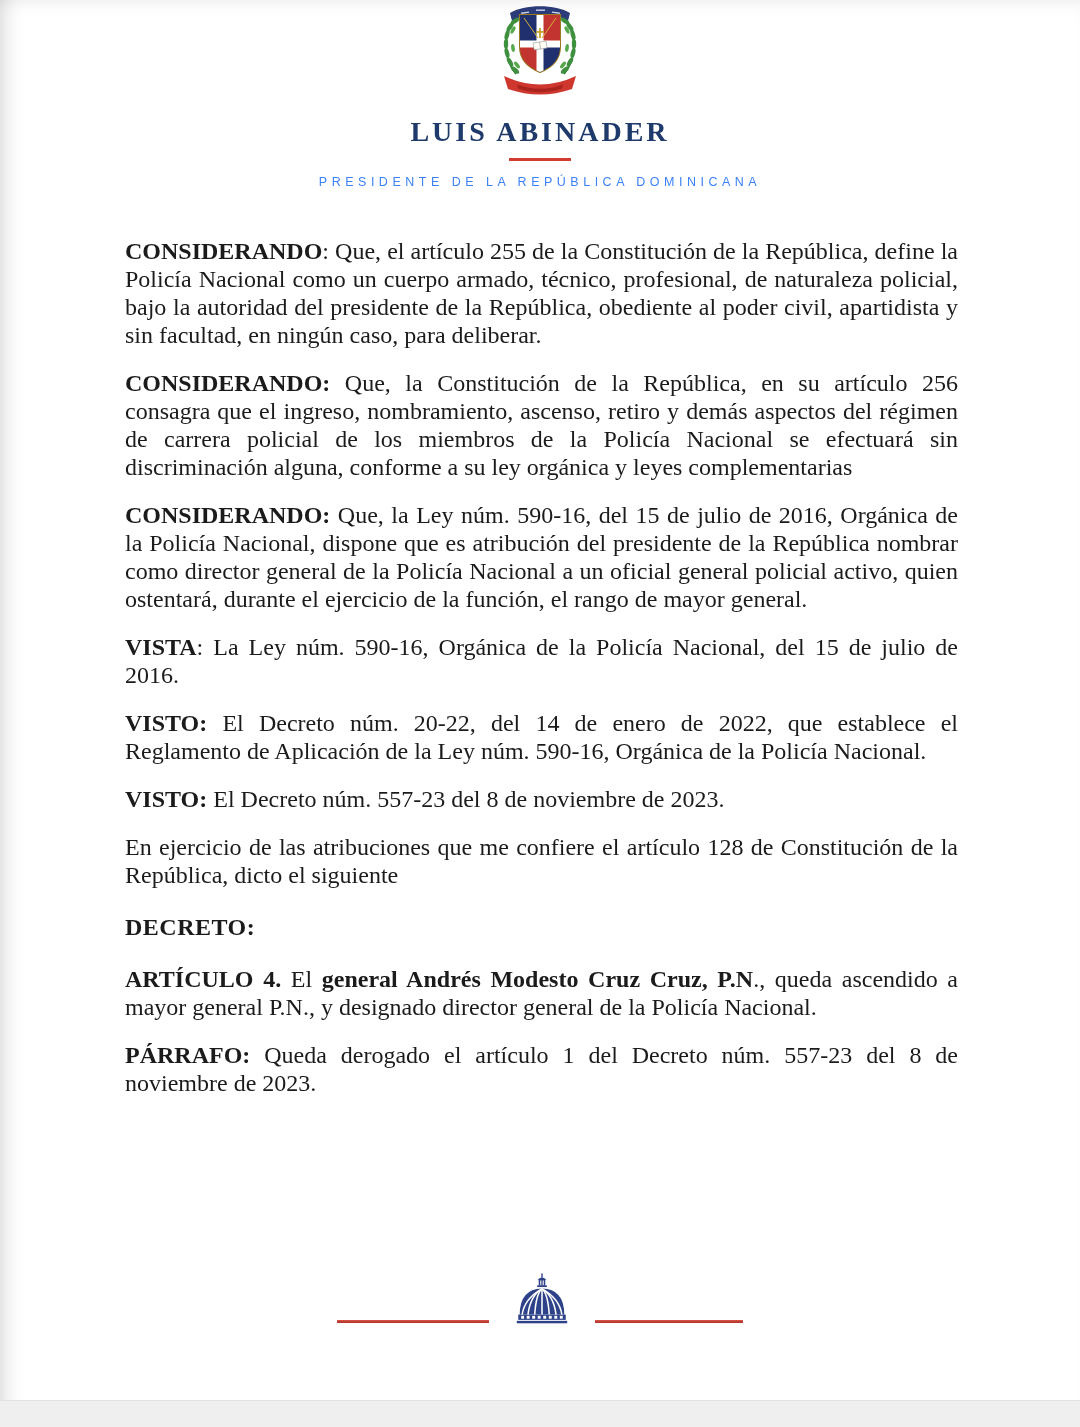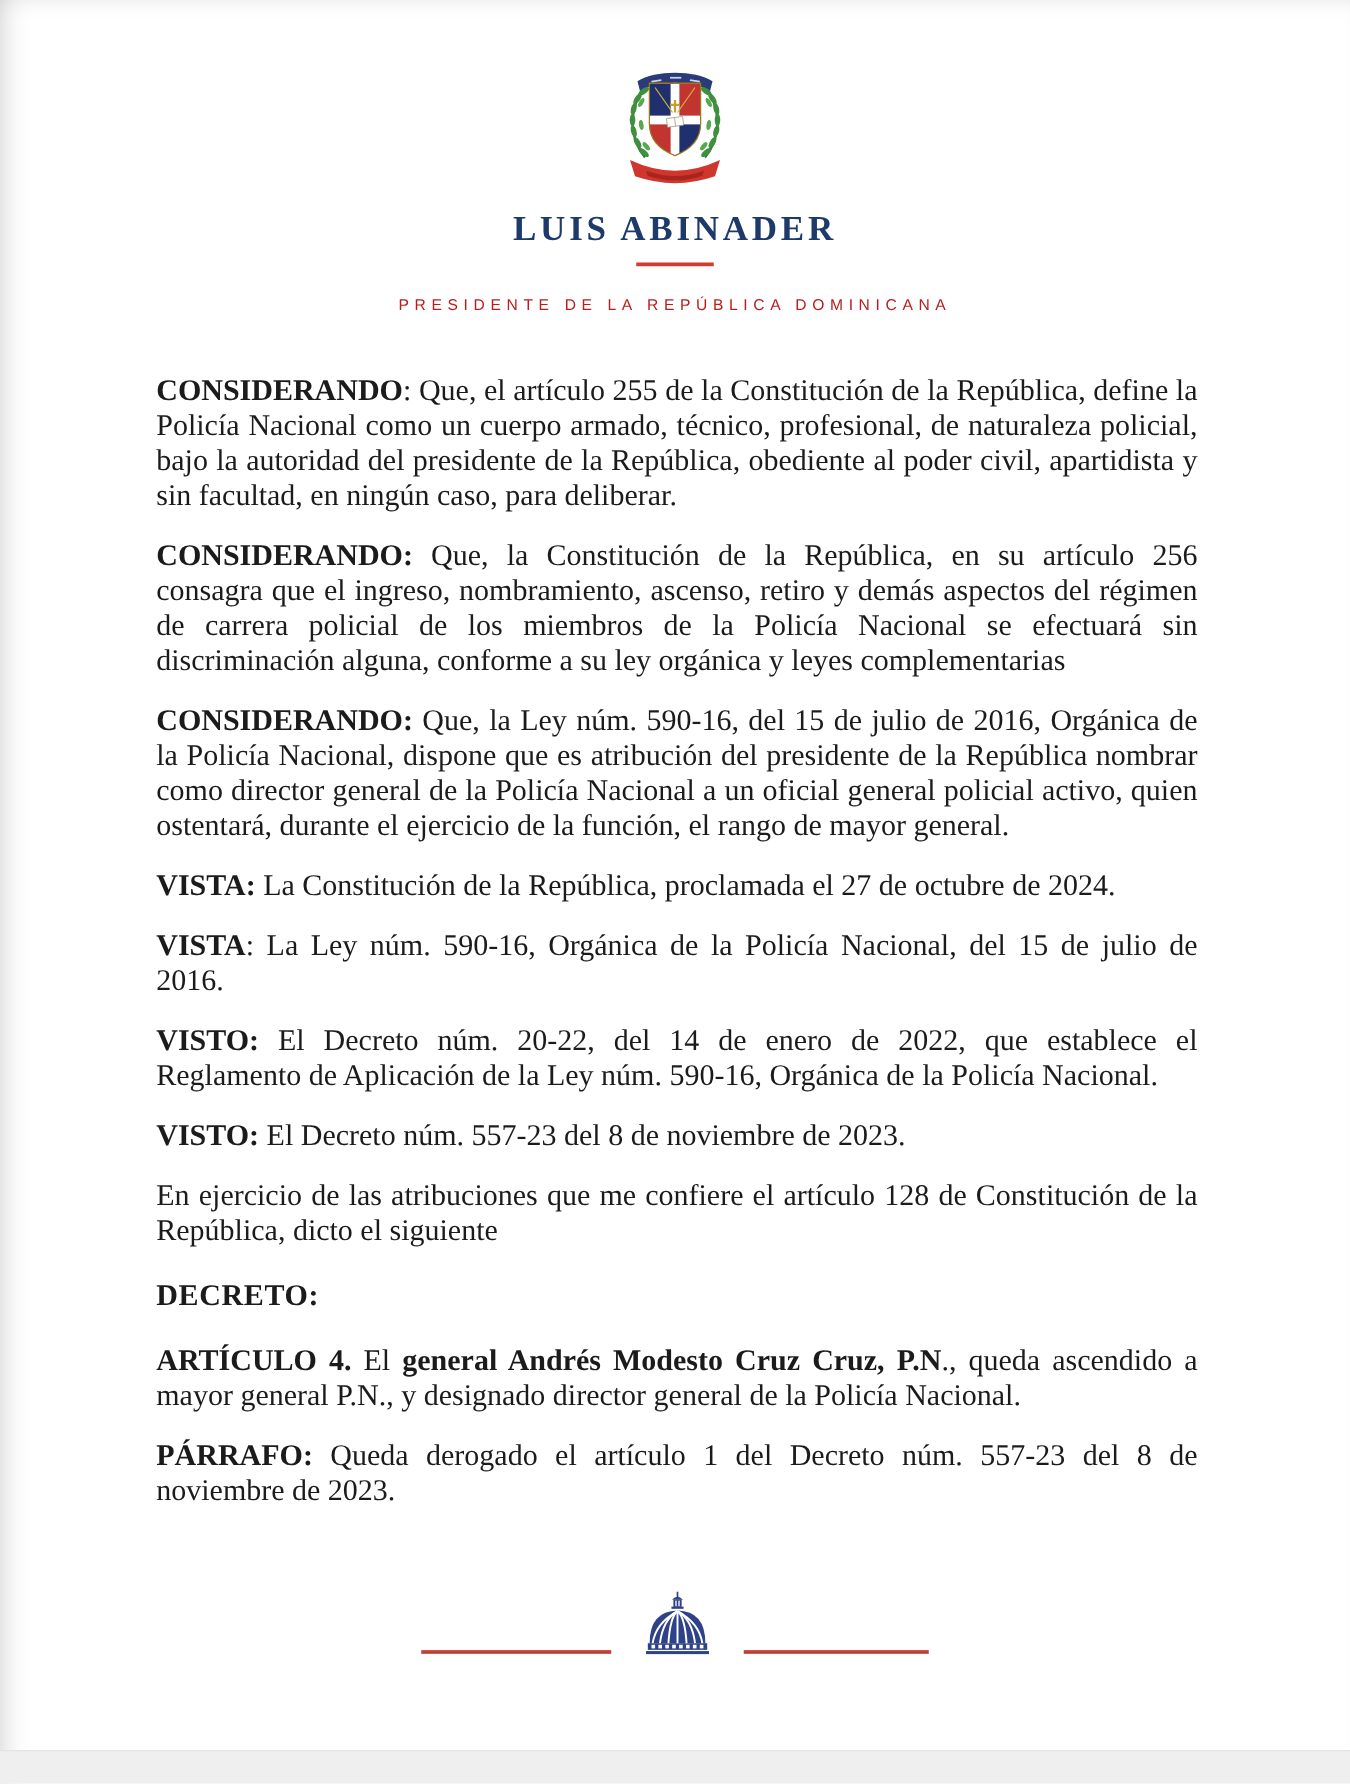--- a/index.html
+++ b/index.html
@@ -2,29 +2,29 @@
 <html><head>
 <meta charset="utf-8">
 <style>
   html,body{margin:0;padding:0;background:#fff;}
   .page{
     position:relative;width:1080px;height:1427px;background:#ffffff;overflow:hidden;
     font-family:"Liberation Serif",serif;color:#1b1b1b;
     box-shadow:inset 16px 0 24px -16px rgba(0,0,0,.20), inset 0 12px 20px -12px rgba(0,0,0,.07);
   }
   
-  .header{text-align:center;padding-top:52px;}
+  .header{text-align:center;}
   .arms{width:108px;height:100px;display:block;margin:0 auto;}
   .pres-name{
     margin-top:16px;font-size:28px;letter-spacing:3px;color:#1e3a6b;
     font-weight:600;font-family:"Liberation Serif",serif;
   }
   .red-divider{width:62px;height:3px;background:#d23c30;margin:10px auto 0 auto;}
   .pres-subtitle{
-    margin-top:24px;font-size:12.5px;letter-spacing:4.5px;color:#b91c1c;
+    margin-top:14px;font-size:12.5px;letter-spacing:4.5px;color:#3b82f6;
     font-family:"Liberation Sans",sans-serif;font-weight:400;
   }
   
   .number-row{margin:27px 122px 0 125px;}
   .number-label{font-weight:700;font-size:22px;letter-spacing:1.5px;}
   .number-value{
     display:inline-block;font-family:"Liberation Sans",sans-serif;font-weight:700;
     font-size:26px;transform:scaleX(.78);transform-origin:left bottom;
     position:relative;top:-3px;margin-left:14px;letter-spacing:0;
   }
@@ -127,21 +127,20 @@
     <div class="pres-name">LUIS ABINADER</div>
     <div class="red-divider"></div>
     <div class="pres-subtitle">PRESIDENTE DE LA REPÚBLICA DOMINICANA</div>
   </header>
 
 
   <main class="doc-body">
       <p class="para"><b>CONSIDERANDO</b><span>: Que, el artículo 255 de la Constitución de la República, define la Policía Nacional como un cuerpo armado, técnico, profesional, de naturaleza policial, bajo la autoridad del presidente de la República, obediente al poder civil, apartidista y sin facultad, en ningún caso, para deliberar.</span></p>
       <p class="para"><b>CONSIDERANDO:</b><span> Que, la Constitución de la República, en su artículo 256 consagra que el ingreso, nombramiento, ascenso, retiro y demás aspectos del régimen de carrera policial de los miembros de la Policía Nacional se efectuará sin discriminación alguna, conforme a su ley orgánica y leyes complementarias</span></p>
       <p class="para"><b>CONSIDERANDO:</b><span> Que, la Ley núm. 590-16, del 15 de julio de 2016, Orgánica de la Policía Nacional, dispone que es atribución del presidente de la República nombrar como director general de la Policía Nacional a un oficial general policial activo, quien ostentará, durante el ejercicio de la función, el rango de mayor general.</span></p>
-      <p class="para"><b>VISTA:</b><span> La Constitución de la República, proclamada el 27 de octubre de 2024.</span></p>
       <p class="para"><b>VISTA</b><span>: La Ley núm. 590-16, Orgánica de la Policía Nacional, del 15 de julio de 2016.</span></p>
       <p class="para"><b>VISTO:</b><span> El Decreto núm. 20-22, del 14 de enero de 2022, que establece el Reglamento de Aplicación de la Ley núm. 590-16, Orgánica de la Policía Nacional.</span></p>
       <p class="para"><b>VISTO:</b><span> El Decreto núm. 557-23 del 8 de noviembre de 2023.</span></p>
       <p class="para"><span>En ejercicio de las atribuciones que me confiere el artículo 128 de Constitución de la República, dicto el siguiente</span></p>
       <p class="para heading"><b>DECRETO:</b></p>
       <p class="para"><b>ARTÍCULO 4.</b><span> El </span><b>general Andrés Modesto Cruz Cruz, P.N</b><span>., queda ascendido a mayor general P.N., y designado director general de la Policía Nacional.</span></p>
       <p class="para"><b>PÁRRAFO:</b><span> Queda derogado el artículo 1 del Decreto núm. 557-23 del 8 de noviembre de 2023.</span></p>
     </main>
 
   <footer class="footer">

